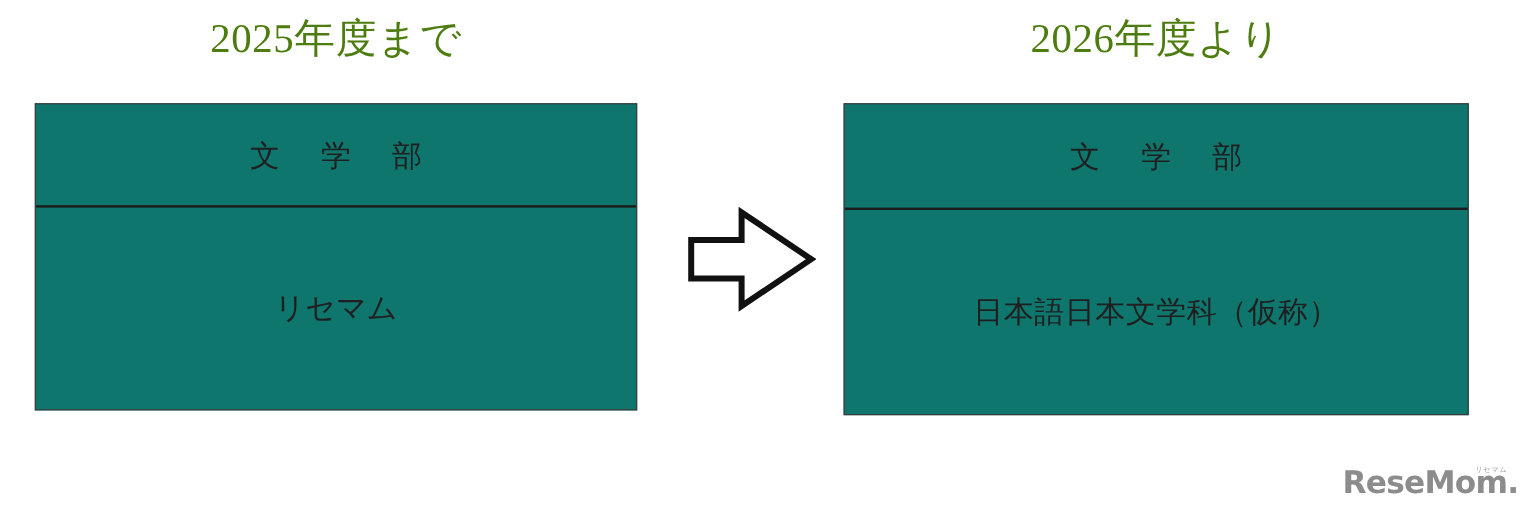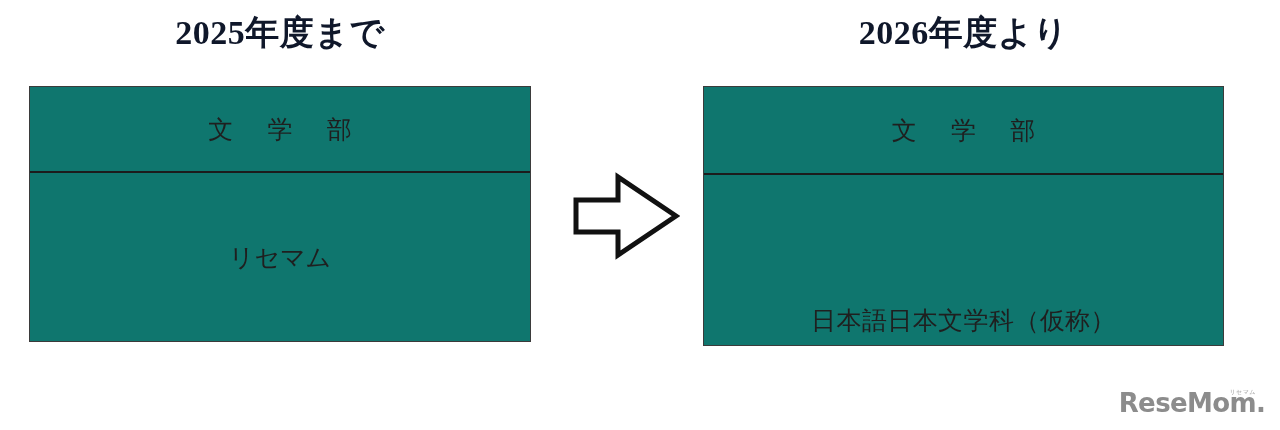--- a/index.html
+++ b/index.html
@@ -30,24 +30,24 @@
   .column.before { left: 29px;  width: 502px; }
   .column.after  { left: 703px; width: 521px; }
 
   .col-title {
     position: absolute;
     top: 13px;
     left: 0;
     width: 100%;
     text-align: center;
     font-size: 34px;
-    font-weight: 700;
+    font-weight: 400;
     letter-spacing: 0.5px;
     line-height: 1.15;
-    color: #0f172a;
+    color: #4d7c0f;
     white-space: nowrap;
   }
 
   .table-box {
     position: absolute;
     left: 0;
     width: 100%;
     box-sizing: border-box;
     border: 1.6px solid #3b3b3b;
     background: #0f766e;
@@ -74,21 +74,21 @@
   }
 
   .dept-cell {
     box-sizing: border-box;
     display: flex;
     flex-direction: column;
     align-items: center;
     justify-content: center;
   }
   .column.before .dept-cell { height: 166px; padding-top: 2px; }
-  .column.after  .dept-cell { height: 168px; padding-top: 2px; justify-content: flex-end; }
+  .column.after  .dept-cell { height: 168px; padding-top: 2px; }
 
   .dept-list {
     list-style: none;
     margin: 0;
     padding: 0;
     width: 100%;
   }
   .dept-item {
     text-align: center;
     font-size: 25px;

